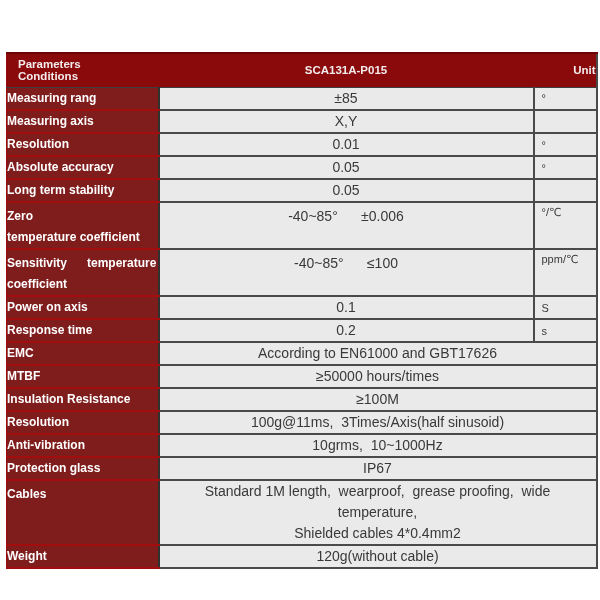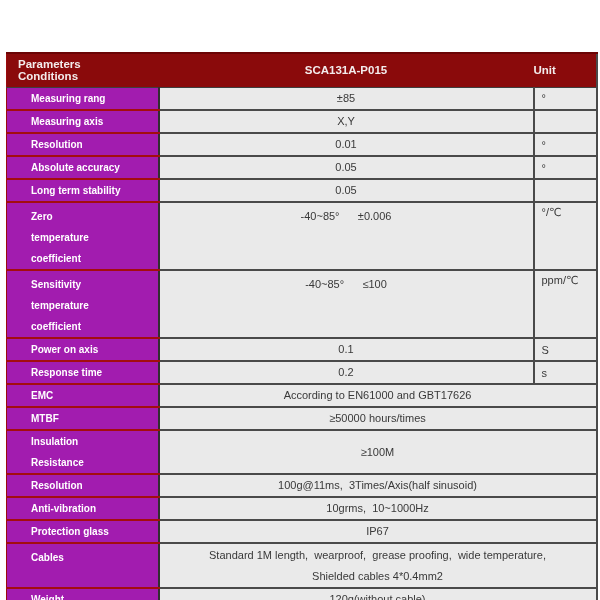--- a/index.html
+++ b/index.html
@@ -28,41 +28,41 @@
     color: #f3ecec;
     font-size: 11.5px;
     font-weight: bold;
     border-top: 2px solid #6b0405;
     border-bottom: 1px solid #3f3f3f;
     vertical-align: middle;
   }
   th.h-left { text-align: left; padding-left: 11px; }
   th.h-left .gap { display: inline-block; width: 22px; }
   th.h-center { text-align: center; margin-top: 7px; }
-  th.h-unit { text-align: left; }
+  th.h-unit { text-align: right; }
 
   tbody tr { height: 23px; }
   tbody tr.tall { height: 45px; }
 
   td.label {
-    background: #a21caf;
+    background: #7f1d1d;
     color: #ffffff;
-    font-size: 10px;
+    font-size: 12px;
     font-weight: bold;
     text-align: left;
-    padding: 0 24px;
+    padding: 0 0;
     border-bottom: 2px solid #a30d0e;
     vertical-align: middle;
     white-space: pre-wrap;
     line-height: 21px;
   }
   td.value {
     background: #eaeaea;
     color: #393939;
-    font-size: 11px;
+    font-size: 14px;
     text-align: center;
     border-bottom: 2px solid #4a4a4a;
     border-left: 2px solid #303030;
     vertical-align: middle;
     white-space: pre-wrap;
     line-height: 21px;
     padding: 0 4px;
   }
   td.unit {
     background: #eaeaea;

